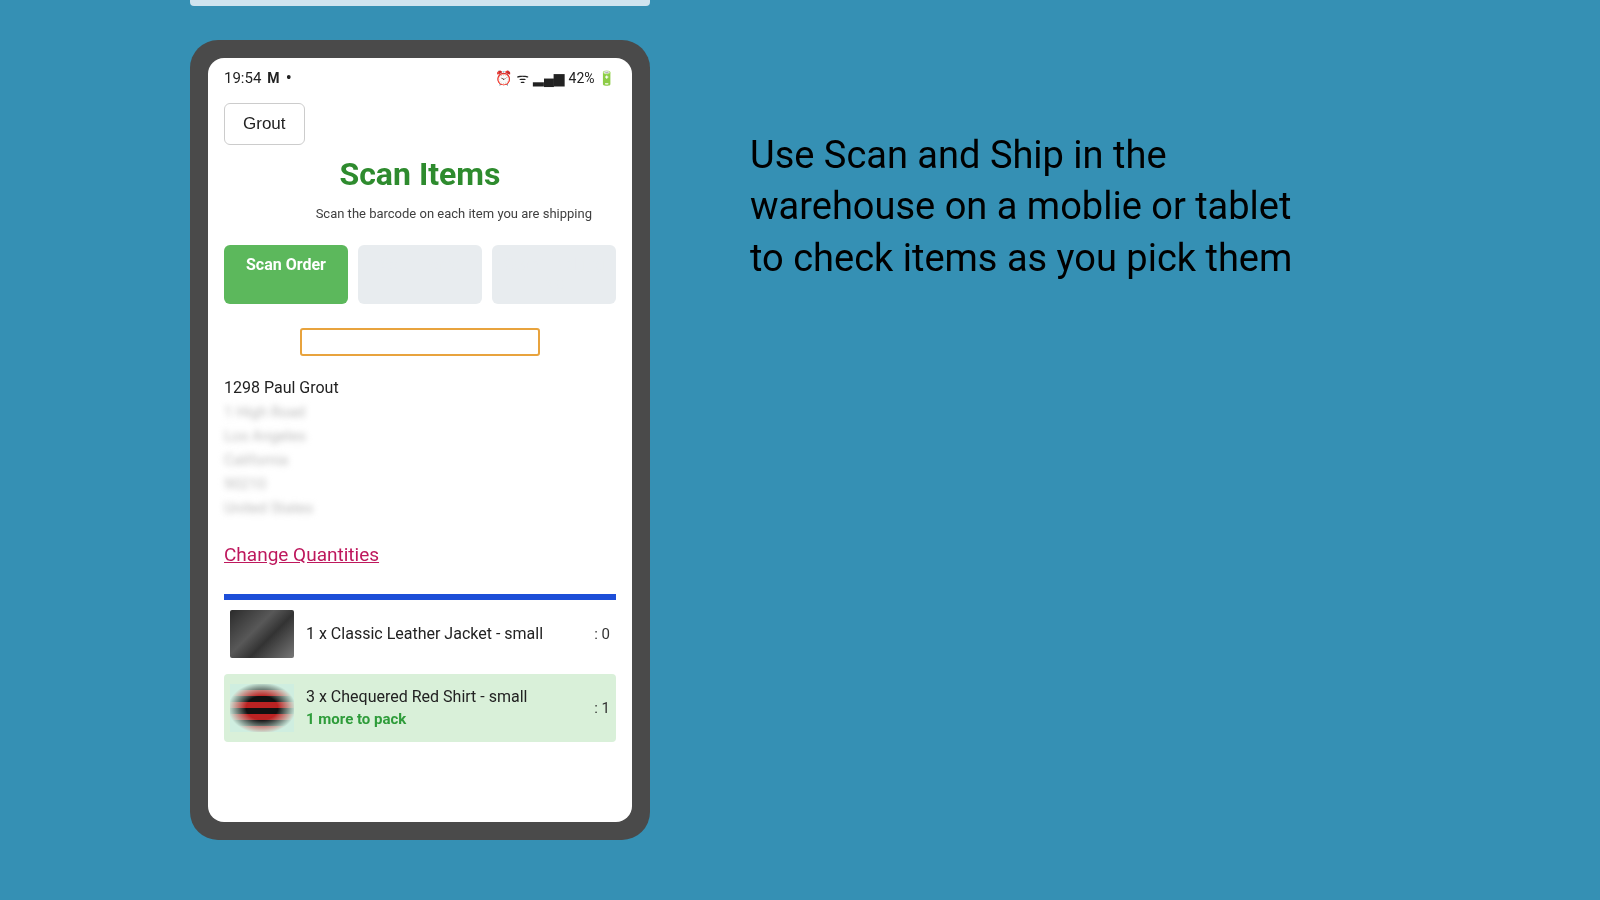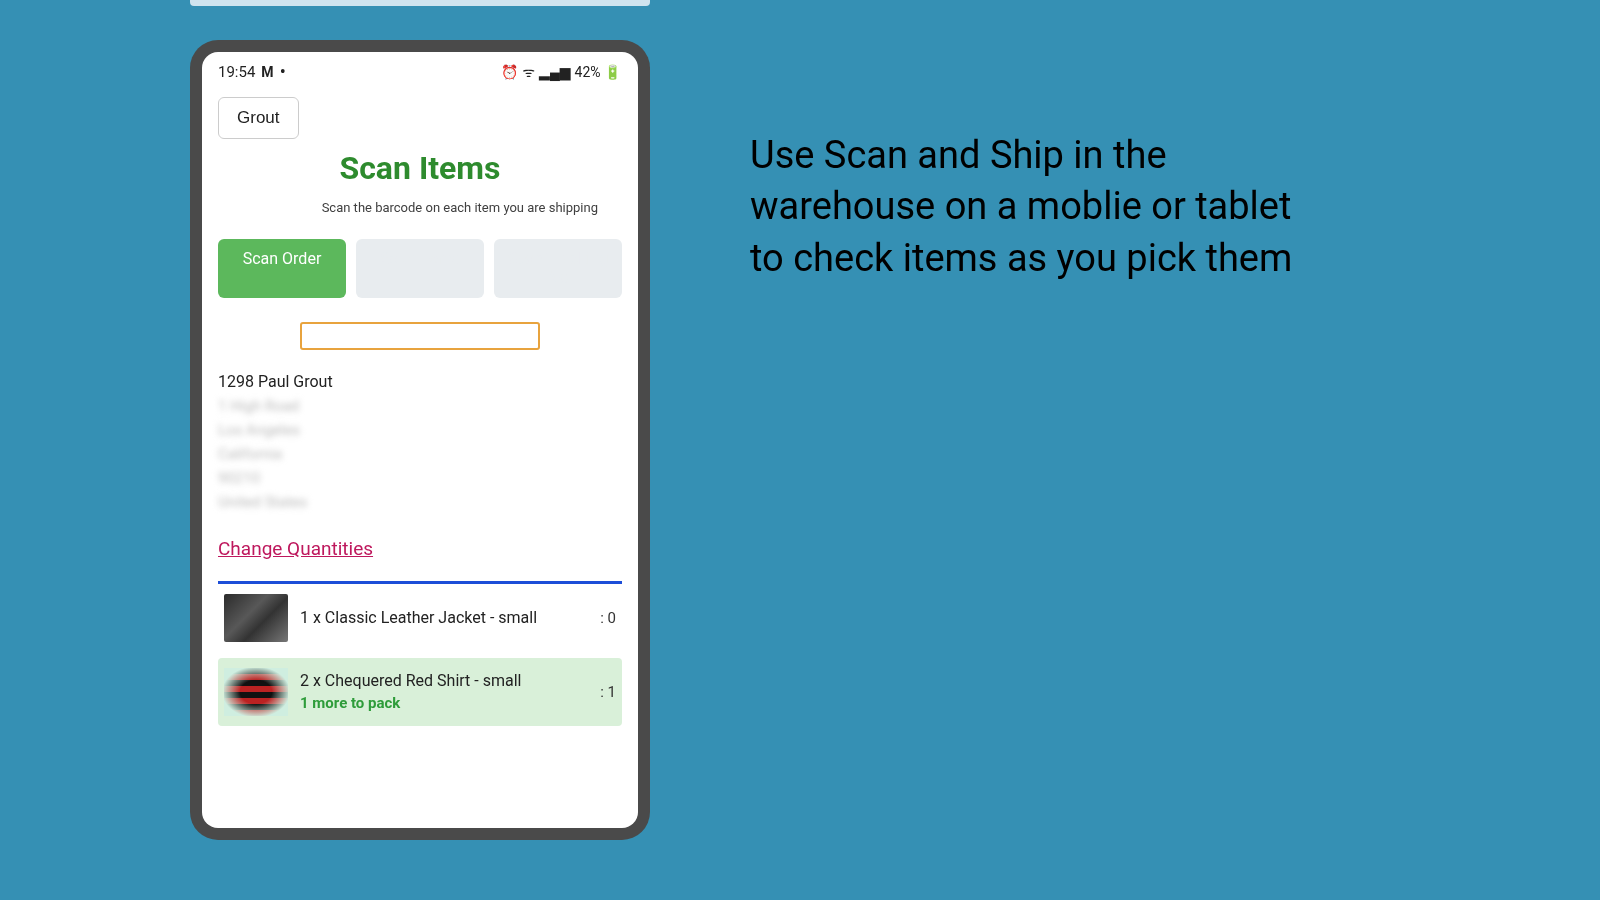--- a/index.html
+++ b/index.html
@@ -12,21 +12,21 @@
     overflow: hidden;
   }
   .device-frame {
     position: absolute;
     left: 190px;
     top: 40px;
     width: 460px;
     height: 800px;
     background: #4a4a4a;
     border-radius: 28px;
-    padding: 12px;
+    padding: 18px;
   }
   .device-screen {
     width: 100%;
     height: 100%;
     background: #fff;
     border-radius: 16px;
     overflow: hidden;
     position: relative;
   }
   .status-bar {
@@ -77,21 +77,21 @@
     padding: 10px 4px;
     border-radius: 6px;
     font-size: 16px;
     font-weight: 500;
     line-height: 1.2;
     cursor: pointer;
   }
   .tab-active {
     background: #5cb85c;
     color: #fff;
-    font-weight: normal;
+    font-weight: bold;
   }
   .tab-inactive {
     background: #e8ecef;
     color: #e8ecef;
   }
   .scan-input {
     width: 240px;
     height: 28px;
     border: 2px solid #e8a33d;
     border-radius: 3px;
@@ -115,22 +115,22 @@
   }
   .change-link {
     display: inline-block;
     margin: 26px 16px 0;
     color: #be185d;
     text-decoration: underline;
     font-size: 19px;
     cursor: pointer;
   }
   .items-block {
-    margin: 21px 16px 0;
-    border-top: 3px solid #1d4ed8;
+    margin: 28px 16px 0;
+    border-top: 6px solid #1d4ed8;
   }
   .item-row {
     display: flex;
     align-items: center;
     gap: 12px;
     padding: 10px 6px;
     border-radius: 4px;
   }
   .item-row.packed { background: #d9f0d9; margin-top: 6px; }
   .item-thumb {
@@ -246,21 +246,21 @@
 
       <div class="item-row">
         <div class="item-thumb thumb-jacket"></div>
         <div class="item-text">1 x Classic Leather Jacket - small</div>
         <div class="item-count">: 0</div>
       </div>
 
       <div class="item-row packed">
         <div class="item-thumb thumb-shirt"></div>
         <div class="item-text">
-          <div>2 x Chequered Red Shirt - small</div>
+          <div>3 x Chequered Red Shirt - small</div>
           <div class="item-packnote">1 more to pack</div>
         </div>
         <div class="item-count">: 1</div>
       </div>
 
     </div>
 
   </div>
 </div>
 

